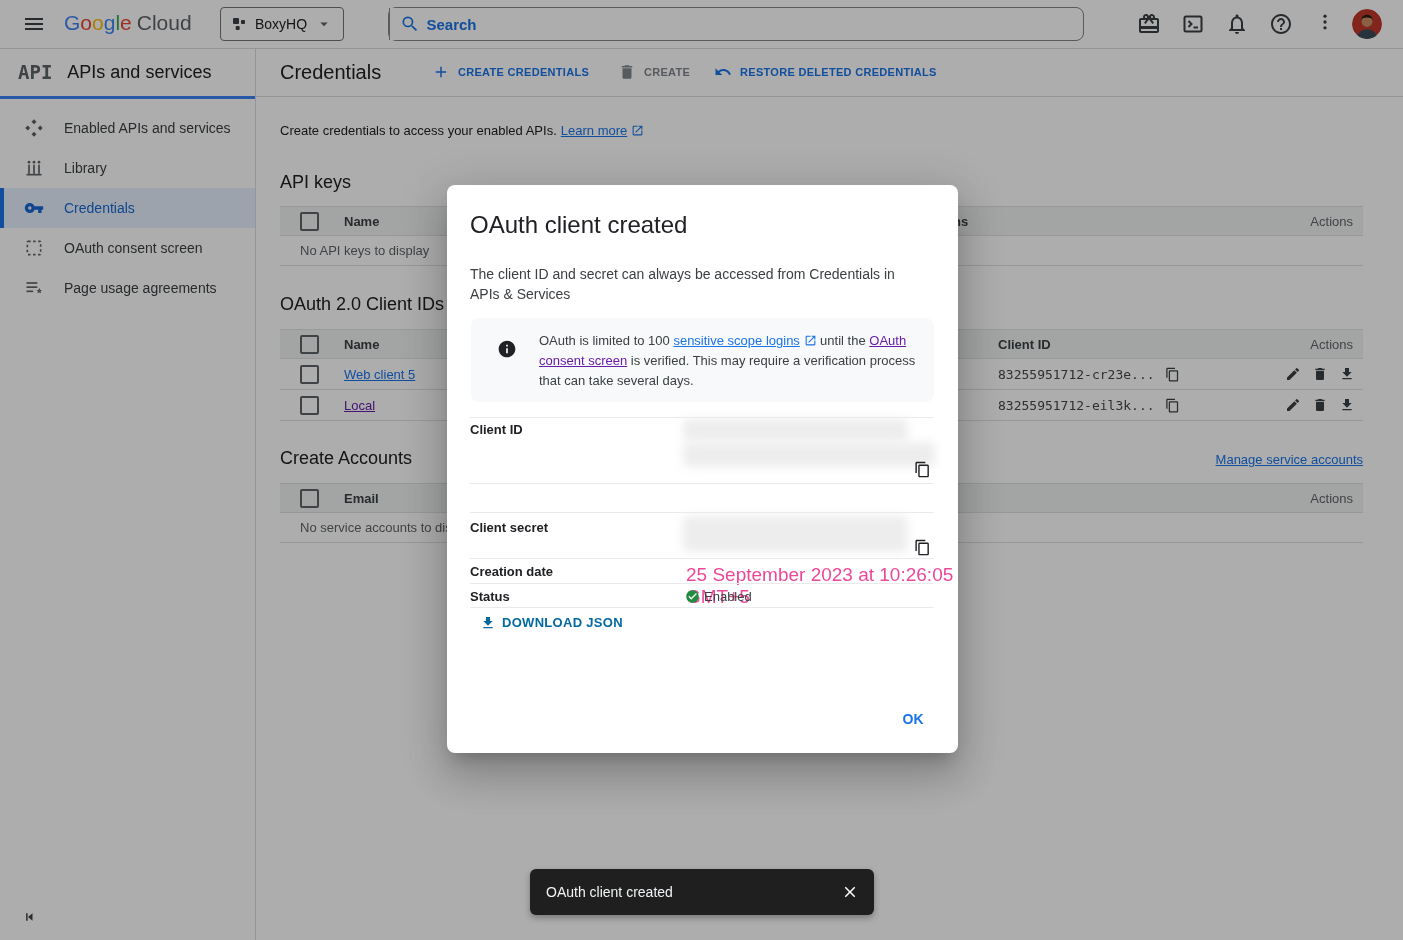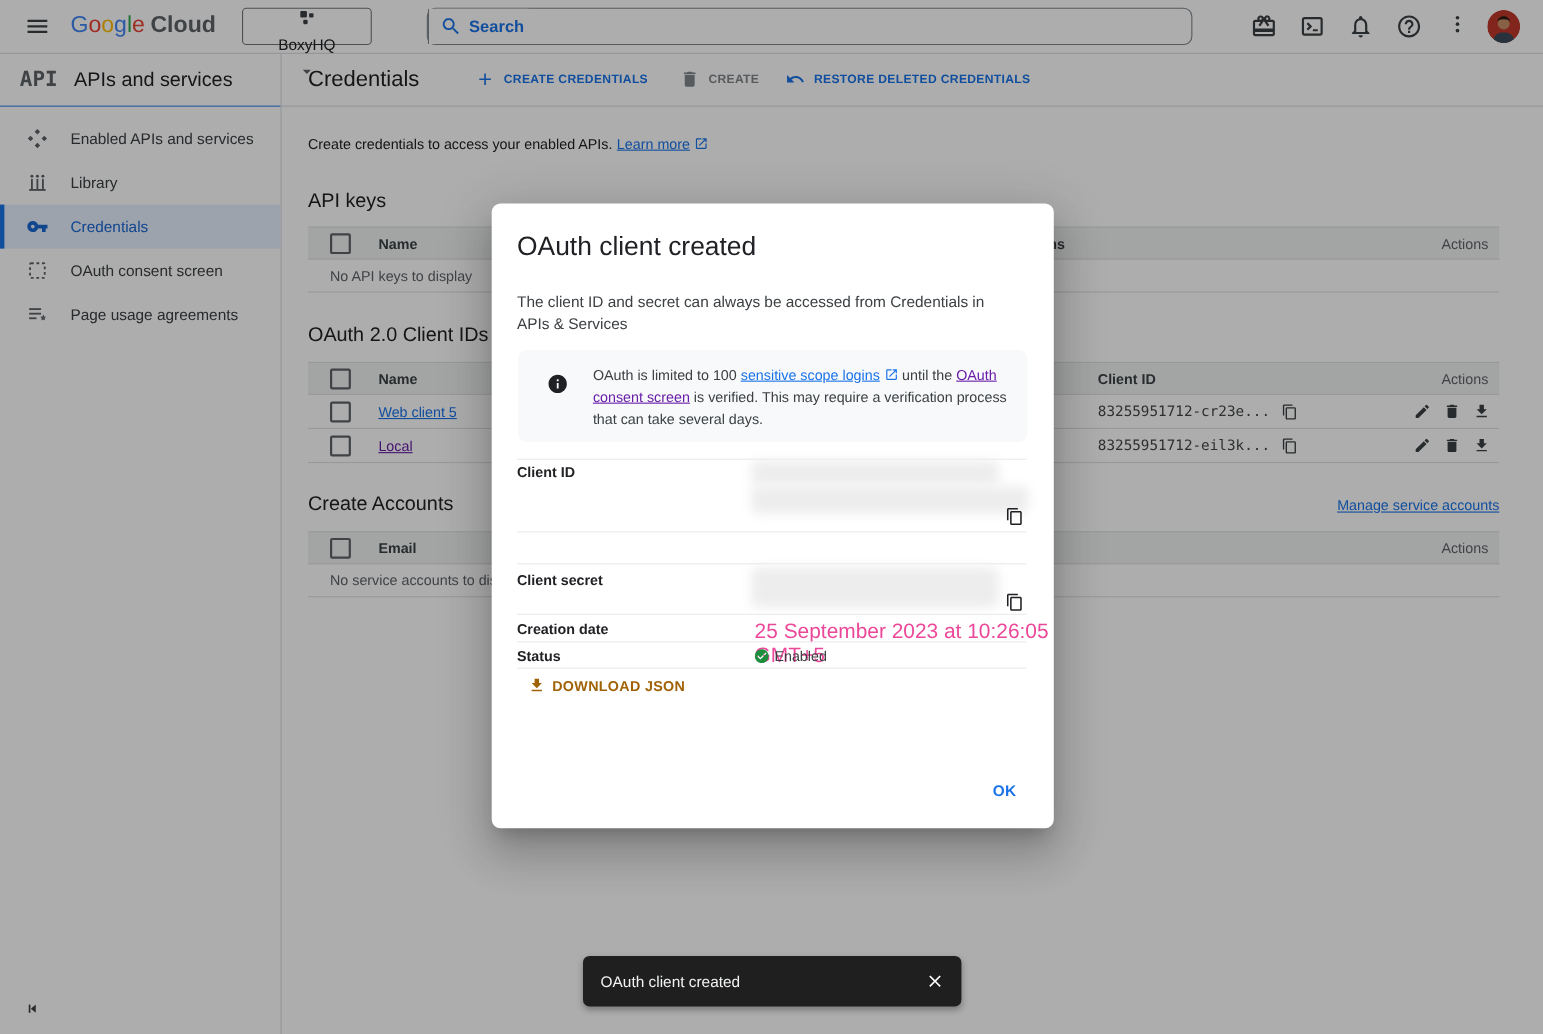--- a/index.html
+++ b/index.html
@@ -6,35 +6,35 @@
   body{width:1403px;height:940px;font-family:"Liberation Sans",sans-serif;background:#fff;position:relative;overflow:hidden;-webkit-font-smoothing:antialiased;}
   .root{position:absolute;inset:0;}
   svg{display:block;}
 
   
   .topbar{position:absolute;left:0;top:0;width:1403px;height:48px;background:#fff;border-bottom:1px solid #dadce0;z-index:10;}
   .hamburger{position:absolute;left:22px;top:12px;width:24px;height:24px;color:#3c4043;cursor:pointer;}
   .logo{position:absolute;left:64px;top:11px;font-size:21px;letter-spacing:0;display:flex;align-items:center;}
   .logo .gl{font-weight:500;}
   .gl-0{color:#4285F4}.gl-1{color:#EA4335}.gl-2{color:#FBBC05}.gl-3{color:#4285F4}.gl-4{color:#34A853}.gl-5{color:#EA4335}
-  .logo .cloud{color:#5f6368;margin-left:5px;font-weight:700;}
-  .project-btn{position:absolute;left:220px;top:7px;height:34px;min-width:118px;border:1px solid #747775;border-radius:4px;display:flex;align-items:center;padding:0 10px;gap:8px;box-sizing:border-box;cursor:pointer;background:#fff;flex-direction:column;}
+  .logo .cloud{color:#5f6368;margin-left:5px;font-weight:400;}
+  .project-btn{position:absolute;left:220px;top:7px;height:34px;min-width:118px;border:1px solid #747775;border-radius:4px;display:flex;align-items:center;padding:0 10px;gap:8px;box-sizing:border-box;cursor:pointer;background:#fff;}
   .project-btn .pname{font-size:14px;color:#202124;}
   .proj-icon{width:16px;height:16px;color:#3c4043;}
   .caret{width:18px;height:18px;color:#5f6368;}
   .searchbox{position:absolute;left:388px;top:7px;width:696px;height:34px;border:1px solid #80868b;border-radius:8px;box-sizing:border-box;display:flex;align-items:stretch;background:#fff;}
   .searchbox input{flex:1;border:none;outline:none;background:transparent;padding:0 16px;font-size:15px;color:#202124;font-family:"Liberation Sans",sans-serif;}
   .searchbox input::placeholder{color:#5f6368;}
   .search-btn{width:97px;border-left:1px solid #80868b;display:flex;align-items:center;justify-content:center;gap:6px;color:#1a73e8;font-size:15px;font-weight:700;cursor:pointer;border-radius:0 7px 7px 0;background:#fff;}
   .tb-icon{position:absolute;top:12px;width:24px;height:24px;color:#3c4043;cursor:pointer;}
   .avatar{position:absolute;left:1352px;top:9px;width:30px;height:30px;border-radius:50%;overflow:hidden;cursor:pointer;}
 
   
   .sidebar{position:absolute;left:0;top:48px;width:256px;height:892px;background:#fff;border-right:1px solid #dadce0;box-sizing:border-box;z-index:5;}
-  .sb-header{height:48px;border-bottom:1px solid #3b82f6;display:flex;align-items:center;}
+  .sb-header{height:48px;border-bottom:3px solid #3b82f6;display:flex;align-items:center;}
   .sb-glyph{margin-left:18px;font-family:"DejaVu Sans Mono",monospace;font-weight:700;font-size:19px;color:#5f6368;letter-spacing:0px;}
   .sb-title{margin-left:15px;font-size:18px;color:#202124;}
   .sb-list{margin-top:9px;}
   .sb-item{position:relative;height:40px;display:flex;align-items:center;cursor:pointer;}
   .sb-item .sb-icon{position:absolute;left:24px;width:20px;height:20px;color:#5f6368;}
   .sb-item .sb-label{position:absolute;left:64px;font-size:14px;color:#3c4043;}
   .sb-item.selected{background:#e8f0fe;}
   .sb-item.selected::before{content:"";position:absolute;left:0;top:0;bottom:0;width:4px;background:#1a73e8;}
   .sb-item.selected .sb-label{color:#1967d2;font-weight:500;}
   .sb-item.selected .sb-icon{color:#1967d2;}
@@ -79,21 +79,21 @@
   .m-notice .n-icon{width:20px;height:20px;color:#202124;margin:8px 22px 0 10px;flex:none;}
   .m-notice .n-text{font-size:13px;line-height:20px;color:#3c4043;}
   .m-hr{position:absolute;left:23px;width:463px;height:0;border-top:1px solid #e8eaed;}
   .m-label{position:absolute;left:23px;font-size:13px;font-weight:700;color:#202124;}
   .m-value{position:absolute;left:239px;font-size:19px;color:#ec4899;}
   .redact{position:absolute;background:#ededed;border-radius:5px;filter:blur(5px);}
   .copy-btn{position:absolute;width:17px;height:17px;color:#202124;cursor:pointer;}
   .status-wrap{position:absolute;left:238px;top:404px;display:flex;align-items:center;gap:4px;}
   .check-icon{width:15px;height:15px;color:#1e8e3e;}
   .status-text{font-size:13px;color:#3c4043;}
-  .dl-btn{position:absolute;left:33px;top:430px;display:flex;align-items:center;gap:6px;color:#a16207;font-size:13px;font-weight:700;letter-spacing:.3px;cursor:pointer;}
+  .dl-btn{position:absolute;left:33px;top:430px;display:flex;gap:6px;color:#0369a1;font-size:13px;font-weight:700;letter-spacing:.3px;cursor:pointer;}
   .dl-btn .bicon{width:16px;height:16px;}
   .ok-btn{position:absolute;right:26px;top:520px;color:#1a73e8;font-size:14px;font-weight:700;padding:6px 8px;cursor:pointer;letter-spacing:.3px;}
 
   .toast{position:absolute;left:530px;top:869px;width:344px;height:46px;background:#1f1f1f;border-radius:6px;z-index:70;display:flex;align-items:center;box-shadow:0 3px 6px rgba(0,0,0,.3);}
   .toast .t-msg{margin-left:16px;font-size:14px;color:#f1f3f4;flex:1;}
   .toast .t-close{width:18px;height:18px;color:#fff;margin-right:15px;cursor:pointer;}
 </style>
 </head>
 <body>
 

